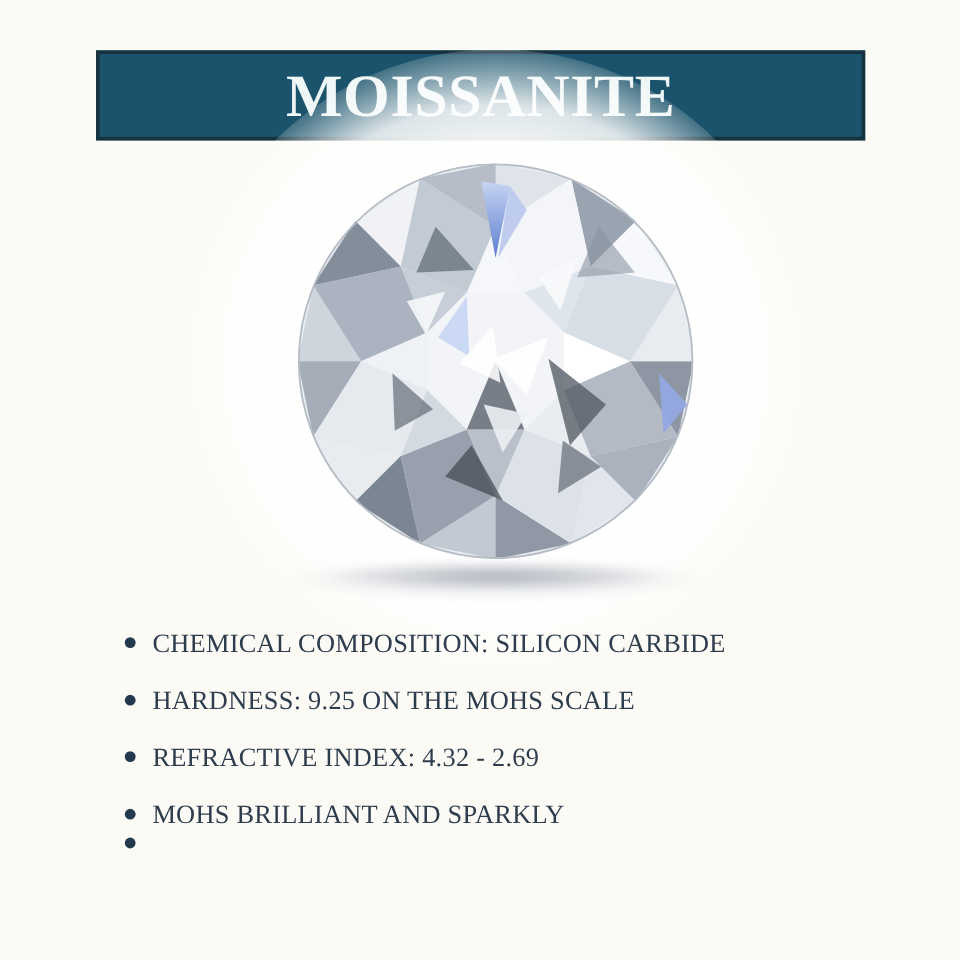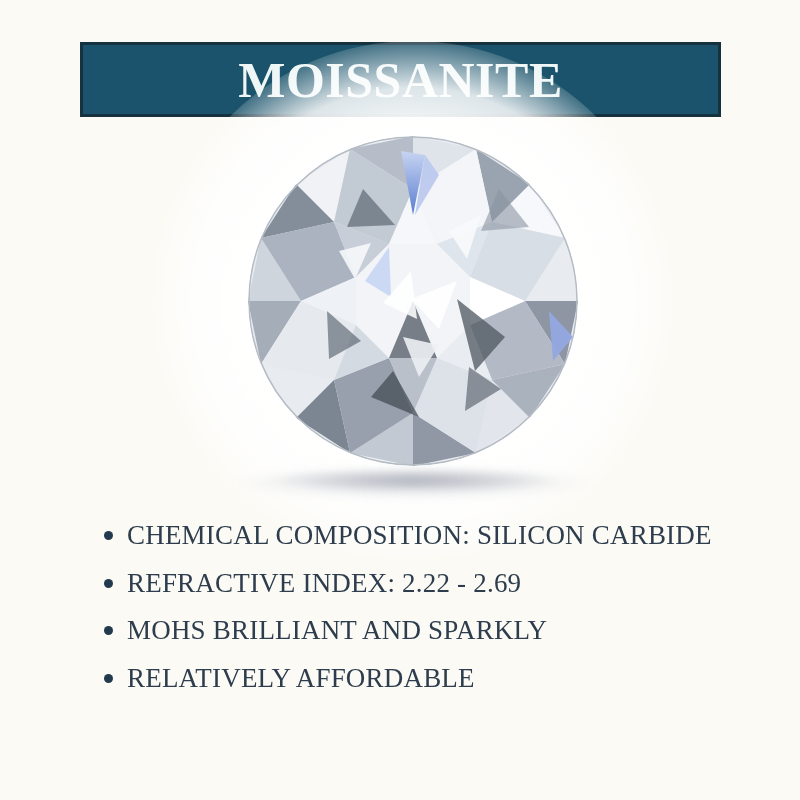--- a/index.html
+++ b/index.html
@@ -86,21 +86,21 @@
     top: 512px;
     width: 640px;
     list-style: none;
     margin: 0;
     padding: 0;
   }
   .facts li {
     position: relative;
     padding-left: 23px;
     line-height: 47.6px;
-    font-size: 27px;
+    font-size: 22px;
     color: #2e3d4d;
     letter-spacing: 0.2px;
     white-space: nowrap;
   }
   .bullet {
     position: absolute;
     left: 0;
     top: 50%;
     margin-top: -4.5px;
     width: 9px;
@@ -193,25 +193,28 @@
     </g>
   </svg>
 
   <ul class="facts">
     <li>
       <span class="bullet"></span>
       <span>CHEMICAL COMPOSITION: SILICON CARBIDE</span>
     </li>
     <li>
       <span class="bullet"></span>
-      <span>REFRACTIVE INDEX: 2.22 - 2.69</span>
+      <span>HARDNESS: 9.25 ON THE MOHS SCALE</span>
+    </li>
+    <li>
+      <span class="bullet"></span>
+      <span>REFRACTIVE INDEX: 4.32 - 2.69</span>
     </li>
     <li>
       <span class="bullet"></span>
       <span>MOHS BRILLIANT AND SPARKLY</span>
     </li>
     <li>
       <span class="bullet"></span>
-      <span>RELATIVELY AFFORDABLE</span>
     </li>
   </ul>
 
 </div>
 
 </body></html>

